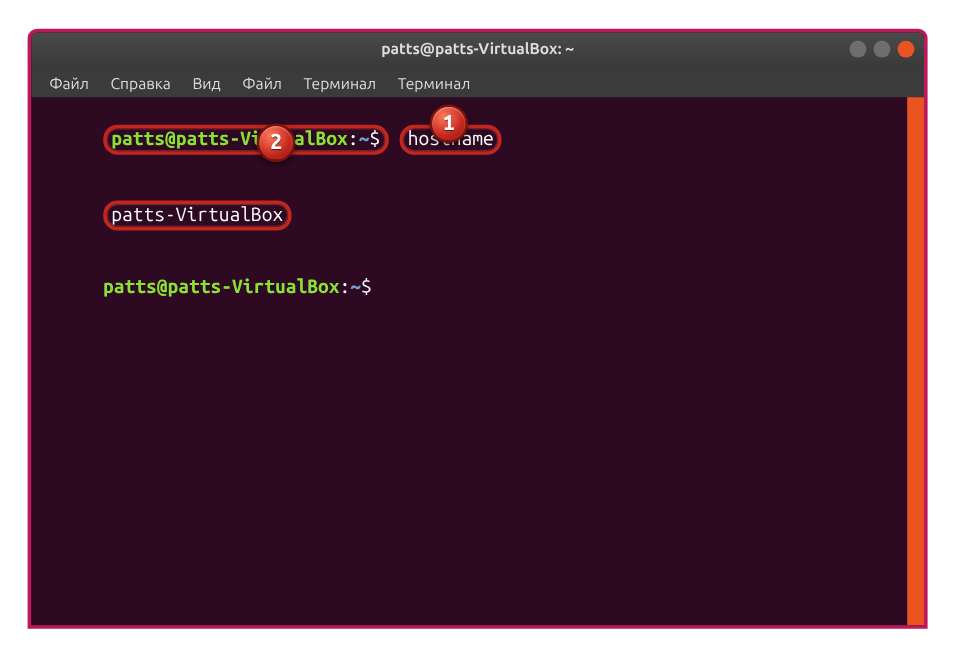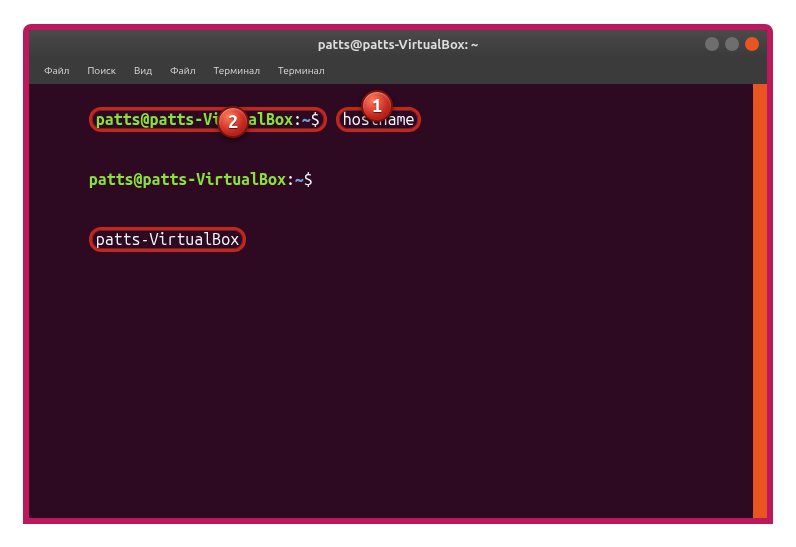--- a/index.html
+++ b/index.html
@@ -13,21 +13,21 @@
       display: flex;
       align-items: center;
       justify-content: center;
       height: 547px;
       width: 796px;
     }
     .window {
       width: 750px;
       height: 500px;
       background: #2d0922;
-      border: 6px solid #be185d;
+      border: 3px solid #be185d;
       border-radius: 8px 8px 0 0;
       overflow: hidden;
       position: relative;
     }
     .titlebar {
       height: 28px;
       background: linear-gradient(to bottom, #4a4a4a, #3a3a3a);
       display: flex;
       align-items: center;
       justify-content: center;
@@ -49,24 +49,24 @@
       border-radius: 50%;
       display: inline-block;
     }
     .btn-min { background: #6e6e6e; }
     .btn-max { background: #6e6e6e; }
     .btn-close { background: #e95420; }
     .menubar {
       height: 26px;
       background: #3b3b3b;
       display: flex;
-      align-items: center;
+      align-items: flex-end;
       padding: 0 6px;
       gap: 0;
-      font-size: 10px;
+      font-size: 13px;
       color: #ddd;
     }
     .menu-item {
       padding: 4px 9px;
       cursor: pointer;
     }
     .terminal-body {
       padding: 4px 6px;
       font-family: "Ubuntu Mono", "DejaVu Sans Mono", monospace;
       font-size: 16px;
@@ -119,35 +119,35 @@
   <div class="titlebar">
     <span>patts@patts-VirtualBox: ~</span>
     <div class="window-controls">
       <span class="ctrl-btn btn-min"></span>
       <span class="ctrl-btn btn-max"></span>
       <span class="ctrl-btn btn-close"></span>
     </div>
   </div>
   <div class="menubar">
     <span class="menu-item">Файл</span>
-    <span class="menu-item">Поиск</span>
+    <span class="menu-item">Справка</span>
     <span class="menu-item">Вид</span>
     <span class="menu-item">Файл</span>
     <span class="menu-item">Терминал</span>
     <span class="menu-item">Терминал</span>
   </div>
   <div class="terminal-body">
     <div class="line">
       <span class="highlight-box"><span class="prompt-user">patts@patts-VirtualBox</span><span class="prompt-dollar">:</span><span class="prompt-path">~</span><span class="prompt-dollar">$</span></span> <span class="highlight-box"><span class="cmd-text">hostname</span></span>
     </div>
     <div class="line">
-      <span class="prompt-user">patts@patts-VirtualBox</span><span class="prompt-dollar">:</span><span class="prompt-path">~</span><span class="prompt-dollar">$</span> 
+      <span class="highlight-box"><span class="output-text">patts-VirtualBox</span></span>
     </div>
     <div class="line">
-      <span class="highlight-box"><span class="output-text">patts-VirtualBox</span></span>
+      <span class="prompt-user">patts@patts-VirtualBox</span><span class="prompt-dollar">:</span><span class="prompt-path">~</span><span class="prompt-dollar">$</span> 
     </div>
     <div class="callout callout-1">
         <span>1</span>
       </div>
     <div class="callout callout-2">
         <span>2</span>
       </div>
   </div>
 </div>
 

